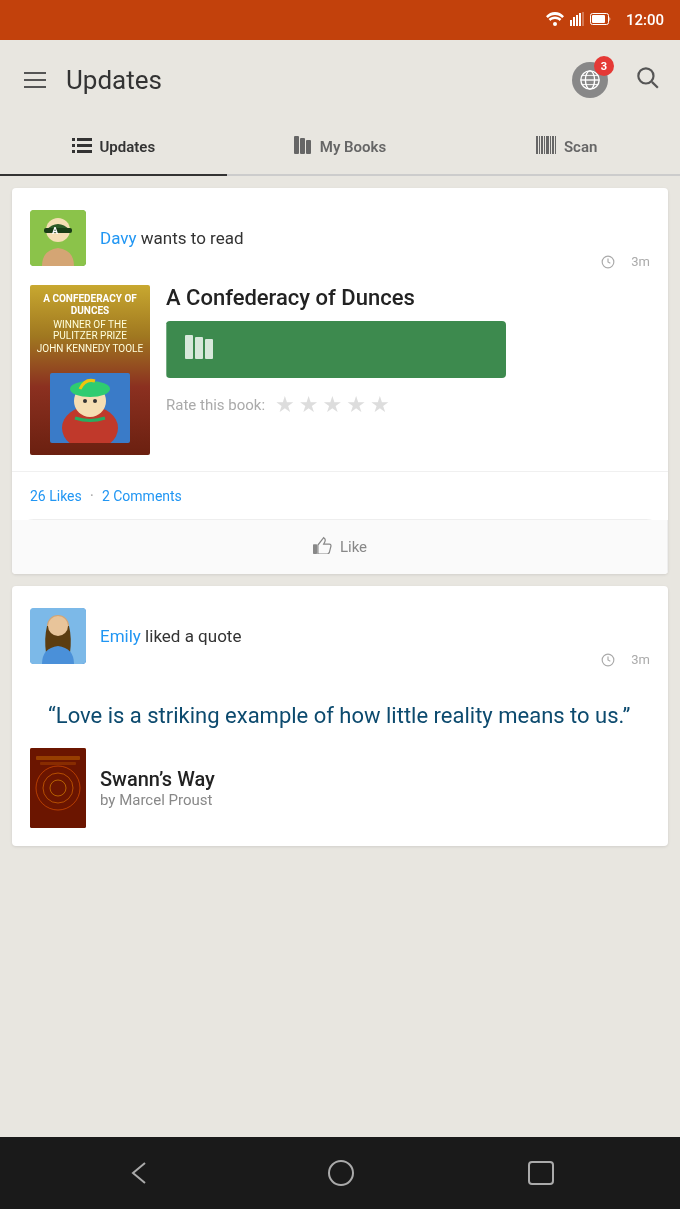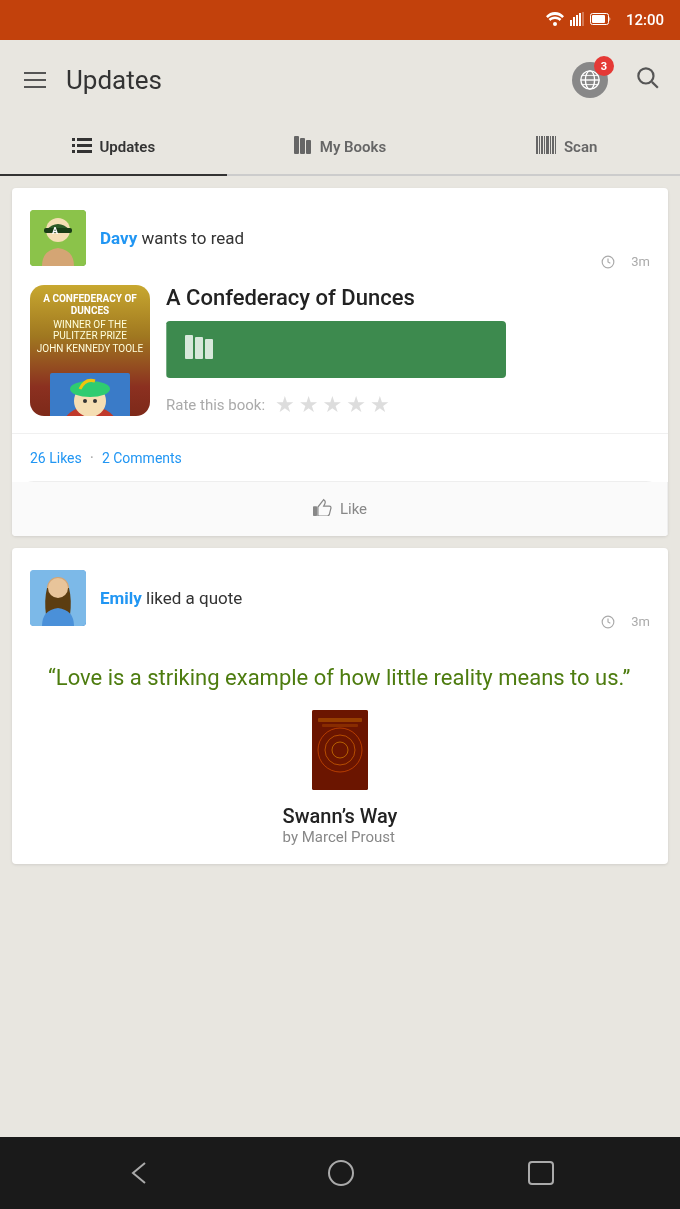--- a/index.html
+++ b/index.html
@@ -200,44 +200,44 @@
       font-size: 22px;
       width: 56px;
       height: 56px;
     }
     .activity-text {
       font-size: 17px;
       color: #333;
     }
     .activity-text .username {
       color: #2196f3;
-      font-weight: 700;
+      font-weight: 400;
     }
     .card-time {
       color: #aaa;
       font-size: 13px;
       display: flex;
       align-items: center;
       gap: 16px;
       white-space: nowrap;
       align-self: flex-start;
       margin-top: 48px;
     }
 
     
     .book-section {
       display: flex;
       gap: 16px;
       margin-bottom: 16px;
     }
     .book-cover {
       width: 120px;
-      height: 131px;
+      height: 170px;
       flex-shrink: 0;
-      border-radius: 14px;
+      border-radius: 2px;
       overflow: hidden;
       position: relative;
     }
     .book-cover-dunces {
       background: linear-gradient(to bottom, #c8a830 0%, #a07820 30%, #8b3020 60%, #6b2010 100%);
       width: 120px;
       height: 170px;
       display: flex;
       flex-direction: column;
       align-items: center;
@@ -369,32 +369,31 @@
     .action-btn:first-child {
       border-right: 1px solid #eee;
     }
     .action-icon {
       font-size: 18px;
     }
 
     
     .quote-text {
       font-size: 22px;
-      color: #4d7c0f;
+      color: #0c4a6e;
       line-height: 1.5;
       padding: 16px 18px;
     }
 
     
     .book-mini-section {
       display: flex;
       align-items: center;
       gap: 14px;
       padding: 0 18px 18px 18px;
-      flex-direction: column;
     }
     .book-cover-mini {
       width: 56px;
       height: 80px;
       border-radius: 2px;
       background: linear-gradient(to bottom, #8b2500, #4a1500);
       flex-shrink: 0;
       position: relative;
       overflow: hidden;
     }

